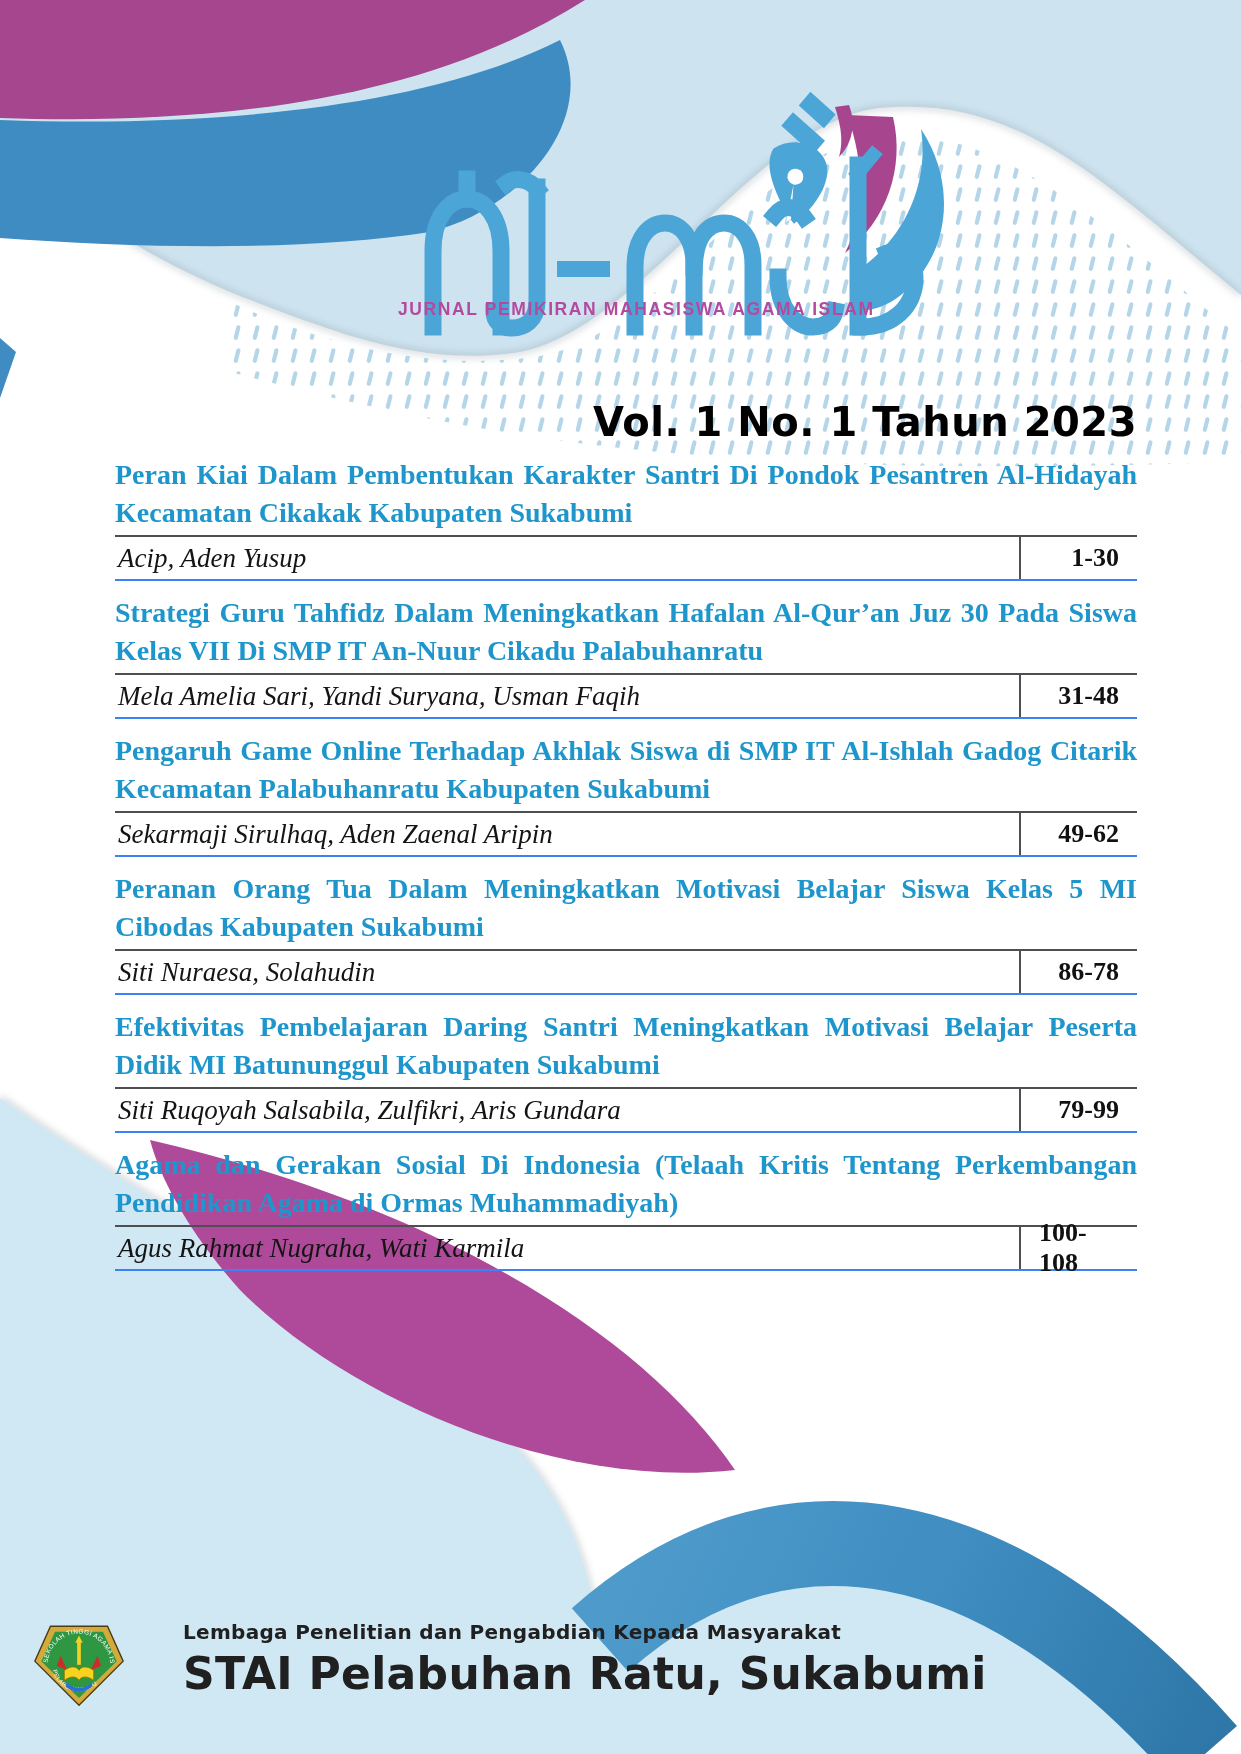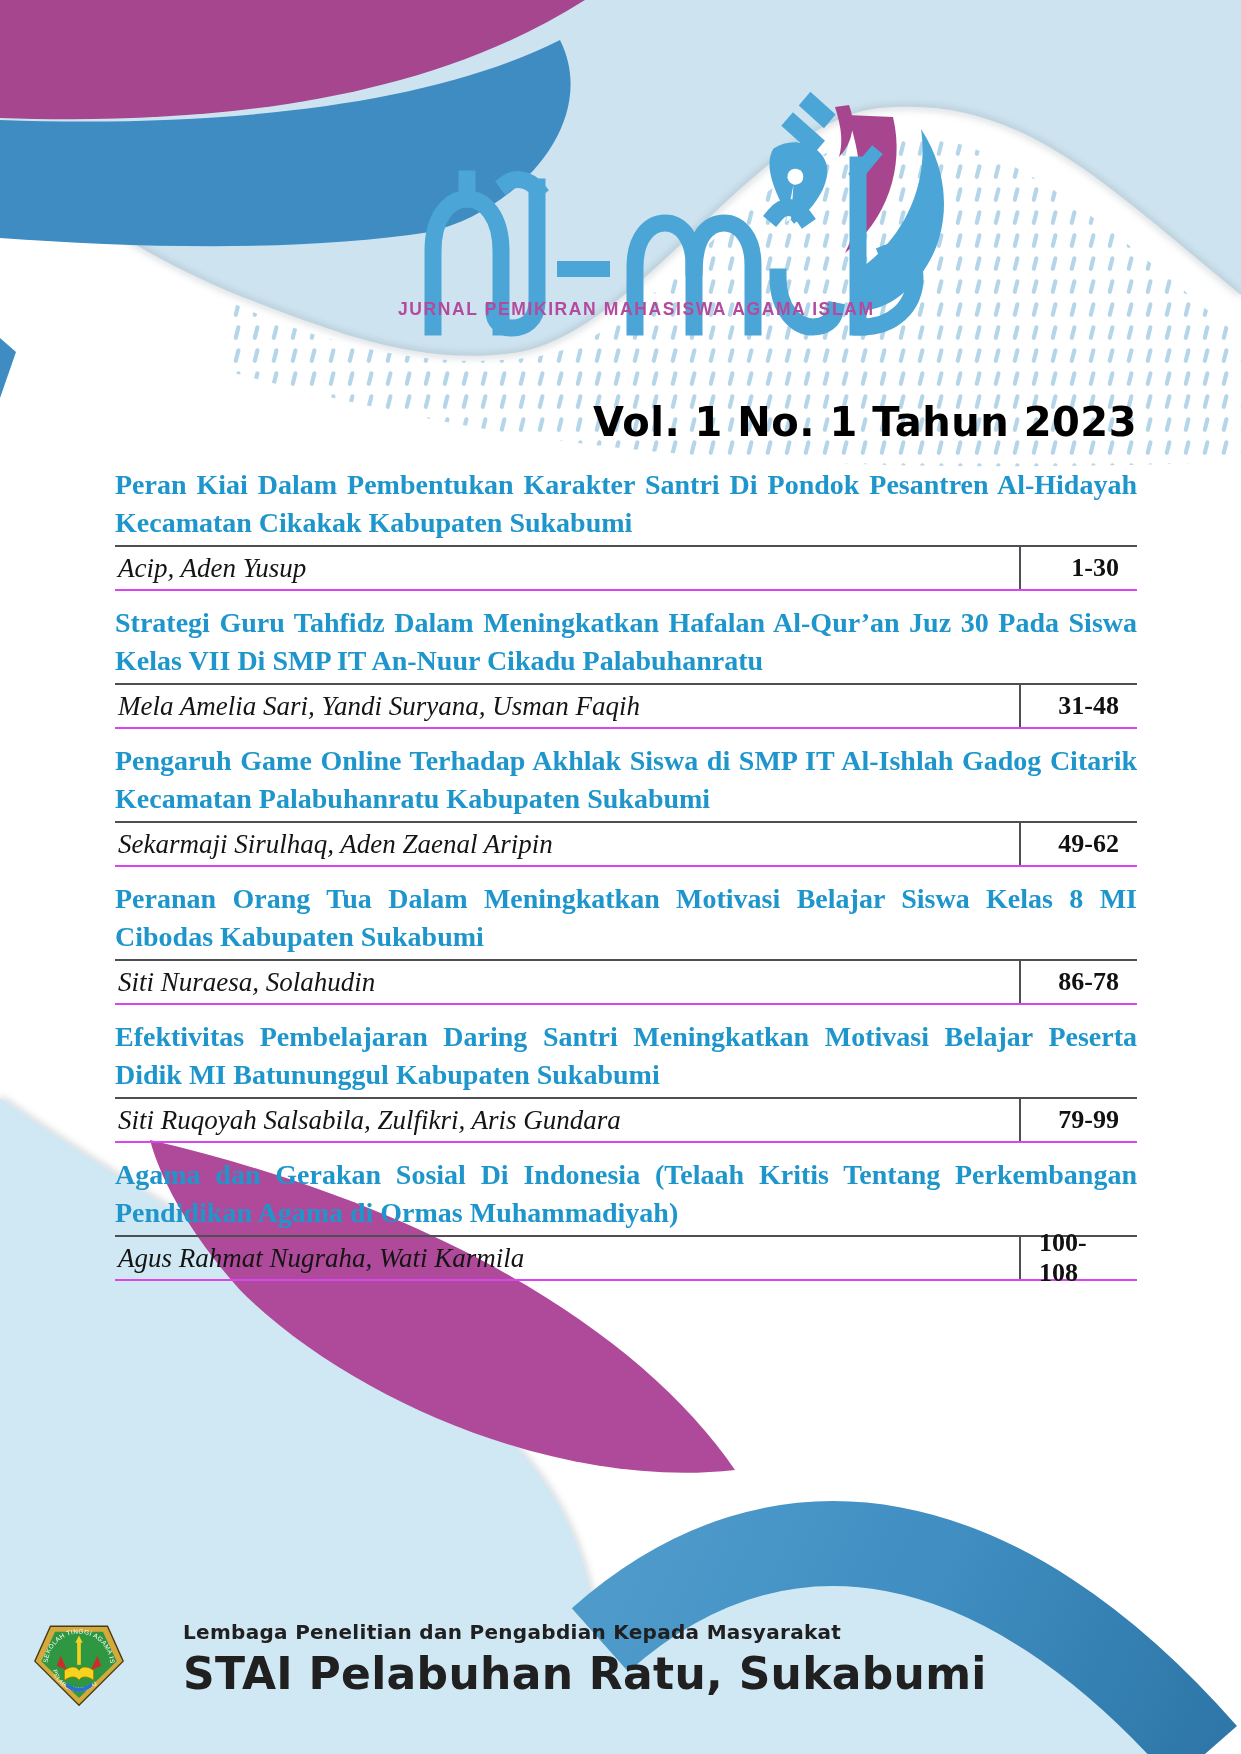--- a/index.html
+++ b/index.html
@@ -6,26 +6,26 @@
   .page{position:relative;width:1241px;height:1754px;background:#ffffff;overflow:hidden;
         font-family:"Liberation Serif", serif;}
   .bg{position:absolute;left:0;top:0;}
   .logo-wrap{position:absolute;left:395px;top:85px;width:580px;height:255px;}
   .logo-subtitle{position:absolute;left:398px;top:299px;width:450px;text-align:right;
       font-family:"Liberation Sans", sans-serif;font-weight:700;font-size:17.5px;
       letter-spacing:1.6px;color:#b44a9e;white-space:nowrap;}
   .vol-line{position:absolute;left:115px;top:399px;width:1022px;text-align:right;
       font-family:"DejaVu Sans", sans-serif;font-weight:700;font-size:40px;color:#000;
       letter-spacing:0.5px;}
-  .toc{position:absolute;left:115px;top:466px;width:1022px;}
+  .toc{position:absolute;left:115px;top:456px;width:1022px;}
   .entry{margin-bottom:13px;}
   .entry .title{font-family:"Liberation Serif", serif;font-weight:700;font-size:28px;
       line-height:38px;color:#1e96cb;text-align:justify;}
   .entry .row{display:flex;align-items:stretch;border-top:2px solid #4e4f52;
-      border-bottom:2px solid #d946ef;height:42px;margin-top:3px;}
+      border-bottom:2px solid #3b82f6;height:42px;margin-top:3px;}
   .entry .authors{flex:1;display:flex;align-items:center;padding-left:3px;
       font-family:"Liberation Serif", serif;font-style:italic;font-size:27px;color:#141414;}
   .entry .pages{width:118px;box-sizing:border-box;border-left:2px solid #4e4f52;
       display:flex;align-items:center;justify-content:flex-end;padding:0 18px;
       font-family:"Liberation Serif", serif;font-weight:700;font-size:26px;color:#111;}
   .footer-text{position:absolute;left:183px;top:1620px;color:#202020;
       font-family:"DejaVu Sans", sans-serif;}
   .footer-line1{font-size:20px;font-weight:700;letter-spacing:0.3px;}
   .footer-line2{font-size:44px;font-weight:700;margin-top:4px;letter-spacing:0.3px;}
   .stai-logo{position:absolute;left:33px;top:1618px;}
@@ -134,21 +134,21 @@
 
   <div class="entry">
     <div class="title">Pengaruh Game Online Terhadap Akhlak Siswa di SMP IT Al-Ishlah Gadog Citarik Kecamatan Palabuhanratu Kabupaten Sukabumi</div>
     <div class="row">
       <div class="authors">Sekarmaji Sirulhaq, Aden Zaenal Aripin</div>
       <div class="pages">49-62</div>
     </div>
   </div>
 
   <div class="entry">
-    <div class="title">Peranan Orang Tua Dalam Meningkatkan Motivasi Belajar Siswa Kelas 8 MI Cibodas Kabupaten Sukabumi</div>
+    <div class="title">Peranan Orang Tua Dalam Meningkatkan Motivasi Belajar Siswa Kelas 5 MI Cibodas Kabupaten Sukabumi</div>
     <div class="row">
       <div class="authors">Siti Nuraesa, Solahudin</div>
       <div class="pages">86-78</div>
     </div>
   </div>
 
   <div class="entry">
     <div class="title">Efektivitas Pembelajaran Daring Santri Meningkatkan Motivasi Belajar Peserta Didik MI Batununggul Kabupaten Sukabumi</div>
     <div class="row">
       <div class="authors">Siti Ruqoyah Salsabila, Zulfikri, Aris Gundara</div>

